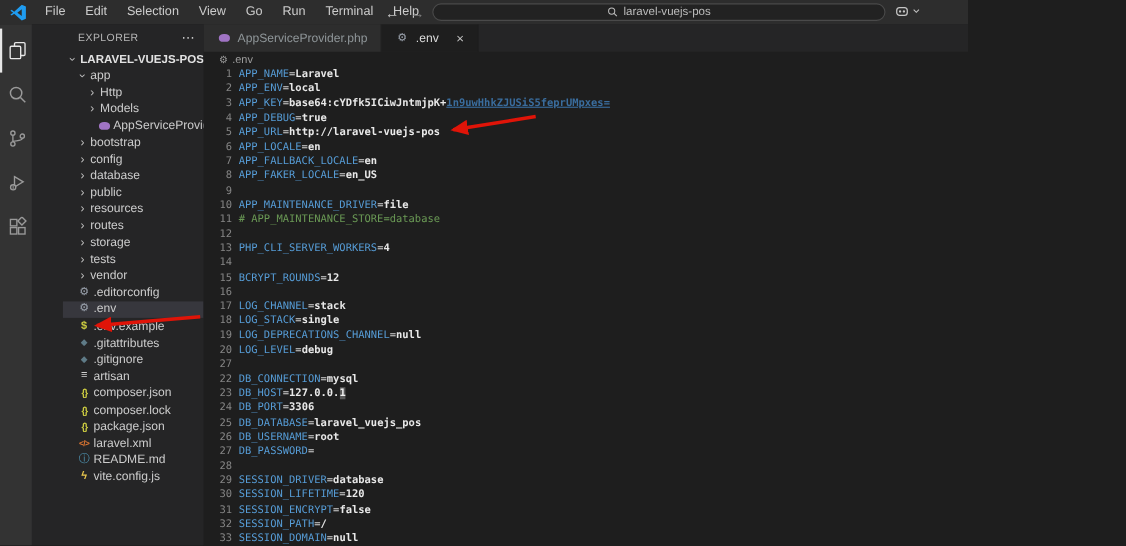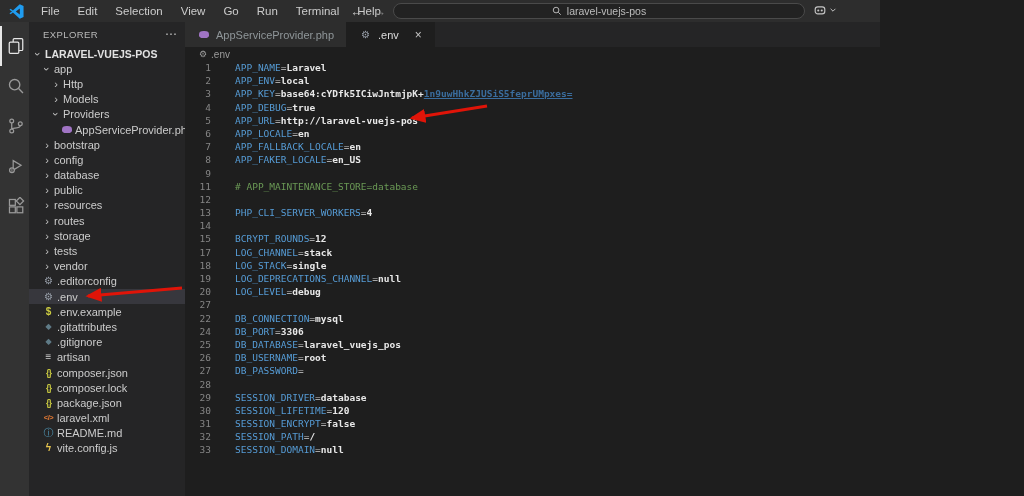--- a/index.html
+++ b/index.html
@@ -28,21 +28,21 @@
 
   
   .activitybar { width:29px; background:#333333; flex:none; display:flex;
     flex-direction:column; align-items:center; padding-top:4px; }
   .act-item { width:29px; height:40px; display:flex; align-items:center; justify-content:center;
     border-left:2px solid transparent; }
   .act-item.active { border-left-color:#e7e7e7; }
 
   
   .sidebar { width:156px; background:#252526; flex:none; display:flex; flex-direction:column;
-    font-size:11px; color:#cccccc; position:relative; }
+    font-size:11px; color:#cccccc; position:relative;padding-left:28px; }
   .sidebar-header { height:24px; display:flex; align-items:center; justify-content:space-between;
     padding:0 8px 0 14px; flex:none; }
   .sidebar-title { font-size:9.5px; letter-spacing:.4px; color:#b8b8b8; }
   .more-dots { color:#c5c5c5; font-size:12px; }
   .tree { flex:1; overflow:hidden; }
   .tree-row { height:15.2px; display:flex; align-items:center; white-space:nowrap; cursor:default; }
   .tree-row.selected { background:#37373d; }
   .chev { width:10px; flex:none; color:#c0c0c0; font-size:11px; line-height:10px;
     display:inline-flex; justify-content:center; }
   .chev.exp { transform:rotate(90deg); }
@@ -68,21 +68,21 @@
     background:#2d2d2d; color:#8f9699; border-right:1px solid #1e1e1e; cursor:default; }
   .tab.active { background:#1e1e1e; color:#dcdcdc; }
   .tab .tab-close { margin-left:10px; font-size:12px; color:#c5c5c5; }
   .breadcrumb { height:14px; display:flex; align-items:center; gap:4px; padding-left:14px;
     font-size:10px; color:#9d9d9d; flex:none; }
   .breadcrumb .ticon { font-size:9px; color:#9d9d9d; }
 
   .code { flex:1; overflow:hidden; font-family:"DejaVu Sans Mono", monospace; font-size:9.5px; }
   .code-line { display:flex; height:13.2px; line-height:13.2px; }
   .gutter { width:26px; flex:none; text-align:right; color:#858585; }
-  .ltext { margin-left:24px; white-space:pre; }
+  .ltext { margin-left:6px; white-space:pre; }
   .ltext span { white-space:pre; }
   .tok-key { color:#569cd6; }
   .tok-plain { color:#cfcfcf; }
   .tok-val { color:#e8e8e8; font-weight:700; }
   .tok-val2 { color:#3a6d9e; font-weight:700;text-decoration:underline; }
   .tok-link { color:#eaeaea; font-weight:700; text-underline-offset:2px; }
   .tok-comment { color:#6a9955; }
   .tok-hl { color:#f0f0f0; font-weight:700; background:#5a5a5a; }
 
   .overlay { position:absolute; left:0; top:0; width:1024px; height:496px;
@@ -186,24 +186,20 @@
             <span class="tree-label">app</span>
           </div>
           <div class="tree-row" style="padding-left: 22px;">
             <span class="chev">›</span>
             <span class="tree-label">Http</span>
           </div>
           <div class="tree-row" style="padding-left: 22px;">
             <span class="chev">›</span>
             <span class="tree-label">Models</span>
           </div>
-          <div class="tree-row" style="padding-left: 22px;">
-            <span class="chev exp">›</span>
-            <span class="tree-label">Providers</span>
-          </div>
           <div class="tree-row" style="padding-left: 31px;">
             <span class="ficon">
               <span class="php-blob"></span>
             </span>
             <span class="tree-label">AppServiceProvider.php</span>
           </div>
           <div class="tree-row" style="padding-left: 13px;">
             <span class="chev">›</span>
             <span class="tree-label">bootstrap</span>
           </div>
@@ -339,40 +335,48 @@
           </div>
           <div class="code-line">
             <span class="gutter">8</span>
             <span class="ltext"><span class="tok-key">APP_FAKER_LOCALE</span><span class="tok-plain">=</span><span class="tok-val">en_US</span></span>
           </div>
           <div class="code-line">
             <span class="gutter">9</span>
             <span class="ltext"></span>
           </div>
           <div class="code-line">
+            <span class="gutter">10</span>
+            <span class="ltext"><span class="tok-key">APP_MAINTENANCE_DRIVER</span><span class="tok-plain">=</span><span class="tok-val">file</span></span>
+          </div>
+          <div class="code-line">
             <span class="gutter">11</span>
             <span class="ltext"><span class="tok-comment"># APP_MAINTENANCE_STORE=database</span></span>
           </div>
           <div class="code-line">
             <span class="gutter">12</span>
             <span class="ltext"></span>
           </div>
           <div class="code-line">
             <span class="gutter">13</span>
             <span class="ltext"><span class="tok-key">PHP_CLI_SERVER_WORKERS</span><span class="tok-plain">=</span><span class="tok-val">4</span></span>
           </div>
           <div class="code-line">
             <span class="gutter">14</span>
             <span class="ltext"></span>
           </div>
           <div class="code-line">
             <span class="gutter">15</span>
             <span class="ltext"><span class="tok-key">BCRYPT_ROUNDS</span><span class="tok-plain">=</span><span class="tok-val">12</span></span>
           </div>
           <div class="code-line">
+            <span class="gutter">16</span>
+            <span class="ltext"></span>
+          </div>
+          <div class="code-line">
             <span class="gutter">17</span>
             <span class="ltext"><span class="tok-key">LOG_CHANNEL</span><span class="tok-plain">=</span><span class="tok-val">stack</span></span>
           </div>
           <div class="code-line">
             <span class="gutter">18</span>
             <span class="ltext"><span class="tok-key">LOG_STACK</span><span class="tok-plain">=</span><span class="tok-val">single</span></span>
           </div>
           <div class="code-line">
             <span class="gutter">19</span>
             <span class="ltext"><span class="tok-key">LOG_DEPRECATIONS_CHANNEL</span><span class="tok-plain">=</span><span class="tok-val">null</span></span>
@@ -381,20 +385,24 @@
             <span class="gutter">20</span>
             <span class="ltext"><span class="tok-key">LOG_LEVEL</span><span class="tok-plain">=</span><span class="tok-val">debug</span></span>
           </div>
           <div class="code-line">
             <span class="gutter">27</span>
             <span class="ltext"></span>
           </div>
           <div class="code-line">
             <span class="gutter">22</span>
             <span class="ltext"><span class="tok-key">DB_CONNECTION</span><span class="tok-plain">=</span><span class="tok-val">mysql</span></span>
+          </div>
+          <div class="code-line">
+            <span class="gutter">23</span>
+            <span class="ltext"><span class="tok-key">DB_HOST</span><span class="tok-plain">=</span><span class="tok-val">127.0.0.</span><span class="tok-hl">1</span></span>
           </div>
           <div class="code-line">
             <span class="gutter">24</span>
             <span class="ltext"><span class="tok-key">DB_PORT</span><span class="tok-plain">=</span><span class="tok-val">3306</span></span>
           </div>
           <div class="code-line">
             <span class="gutter">25</span>
             <span class="ltext"><span class="tok-key">DB_DATABASE</span><span class="tok-plain">=</span><span class="tok-val">laravel_vuejs_pos</span></span>
           </div>
           <div class="code-line">

